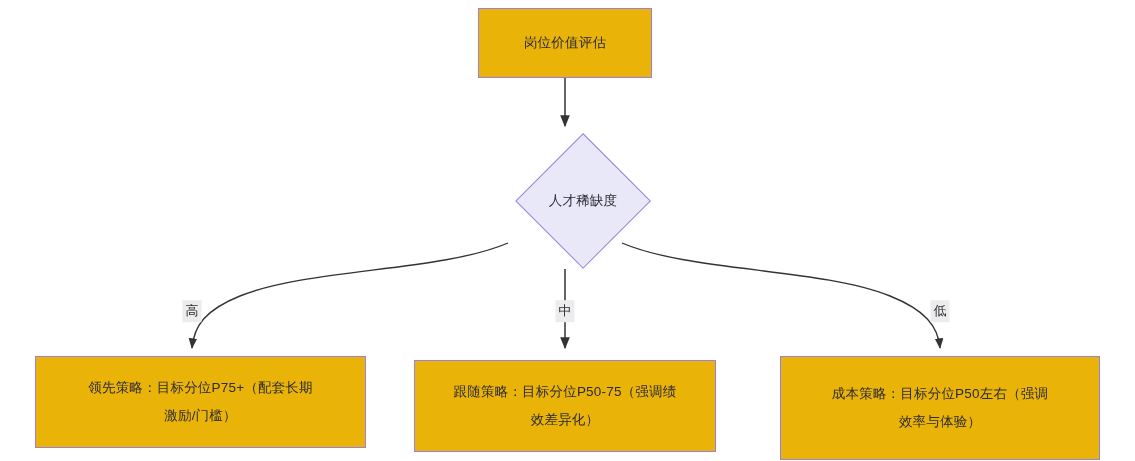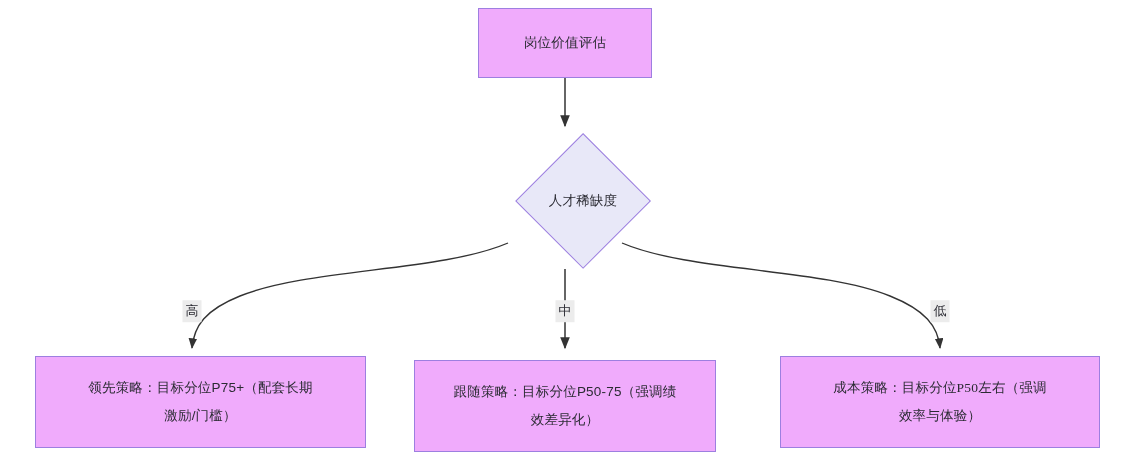--- a/index.html
+++ b/index.html
@@ -23,21 +23,21 @@
   #edge-layer {
     position: absolute;
     left: 0; top: 0;
     width: 1135px;
     height: 461px;
     overflow: visible;
   }
   .node {
     position: absolute;
     box-sizing: border-box;
-    background: #f0abfc;
+    background: #eab308;
     border: 1.4px solid #9d7fe0;
     display: flex;
     align-items: center;
     justify-content: center;
     text-align: center;
     color: #2b2b33;
     font-size: 13.5px;
     line-height: 2.05;
     letter-spacing: 0.2px;
     z-index: 3;
@@ -89,22 +89,21 @@
   #node-follow {
     left: 414px;
     top: 360px;
     width: 302px;
     height: 92px;
   }
   #node-cost {
     left: 780px;
     top: 356px;
     width: 320px;
-    height: 92px;
-    font-family: Liberation Serif, serif;
+    height: 104px;
   }
   .edge-label {
     position: absolute;
     z-index: 4;
     background: #ececec;
     color: #2b2b33;
     font-size: 13px;
     line-height: 1.35;
     padding: 2px 3px;
     white-space: nowrap;

